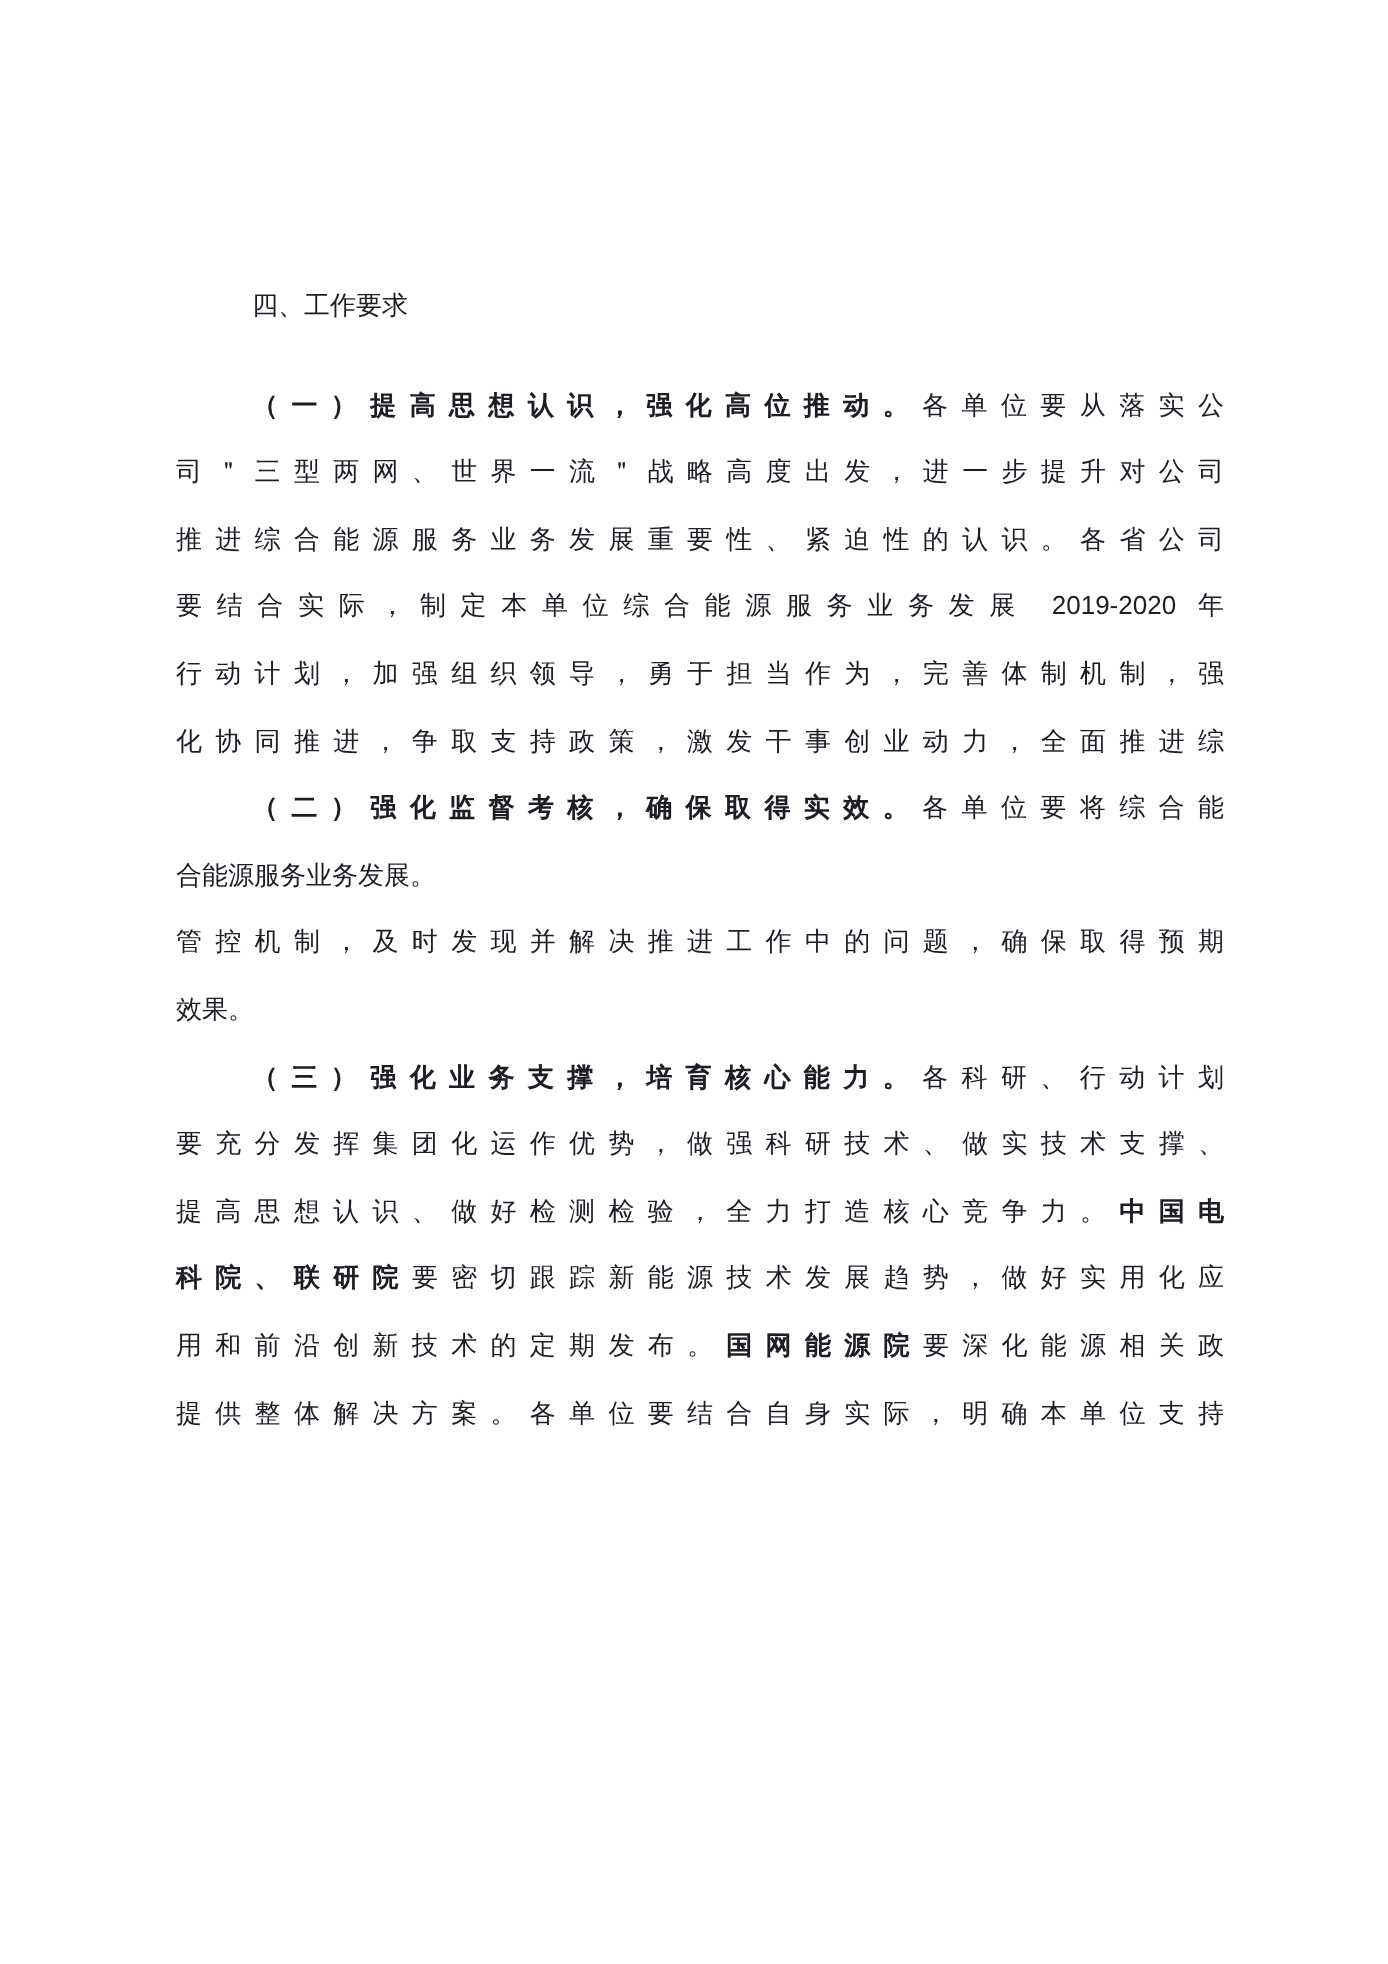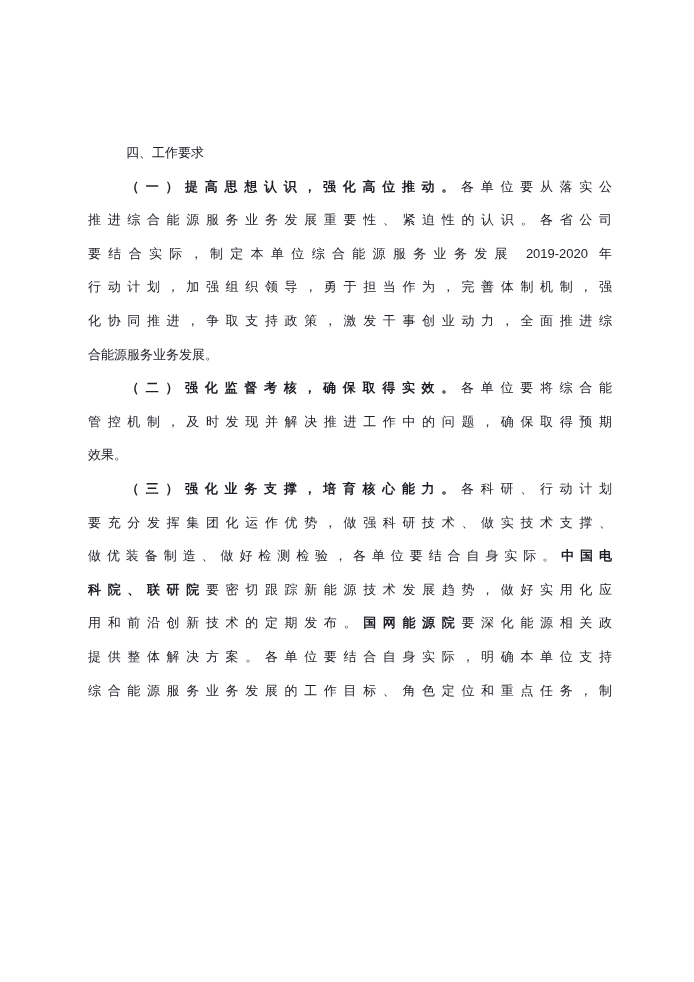--- a/index.html
+++ b/index.html
@@ -46,30 +46,30 @@
   .line b {
     font-weight: bold;
   }
 </style>
 </head>
 <body style="background: rgb(255, 255, 255);">
 
 <div class="page">
   <div class="text-block" style="color: rgb(29, 29, 37);">
       <div class="line left" style="text-indent: 38px;"><span>四、工作要求</span></div>
-      <div class="line justify" style="text-indent: 38px;"><b>（一）提高思想认识，强化高位推动。</b><span>各单位要从落实公</span></div>
+      <div class="line justify" style="text-indent: 38px; margin-top: 16px;"><b>（一）提高思想认识，强化高位推动。</b><span>各单位要从落实公</span></div>
+      <div class="line justify"><span>司＂三型两网、世界一流＂战略高度出发，进一步提升对公司</span></div>
       <div class="line justify"><span>推进综合能源服务业务发展重要性、紧迫性的认识。各省公司</span></div>
       <div class="line justify"><span>要结合实际，制定本单位综合能源服务业务发展 2019-2020 年</span></div>
       <div class="line justify"><span>行动计划，加强组织领导，勇于担当作为，完善体制机制，强</span></div>
       <div class="line justify"><span>化协同推进，争取支持政策，激发干事创业动力，全面推进综</span></div>
+      <div class="line justify" style="text-indent: 38px;"><b>（二）强化监督考核，确保取得实效。</b><span>各单位要将综合能</span></div>
       <div class="line left"><span>合能源服务业务发展。</span></div>
-      <div class="line justify" style="text-indent: 38px;"><b>（二）强化监督考核，确保取得实效。</b><span>各单位要将综合能</span></div>
       <div class="line justify"><span>管控机制，及时发现并解决推进工作中的问题，确保取得预期</span></div>
       <div class="line left"><span>效果。</span></div>
       <div class="line justify" style="text-indent: 38px;"><b>（三）强化业务支撑，培育核心能力。</b><span>各科研、行动计划</span></div>
       <div class="line justify"><span>要充分发挥集团化运作优势，做强科研技术、做实技术支撑、</span></div>
-      <div class="line justify"><span>做优装备制造、做好检测检验，各单位要结合自身实际。</span><b>中国电</b></div>
+      <div class="line justify"><span>提高思想认识、做好检测检验，全力打造核心竞争力。</span><b>中国电</b></div>
       <div class="line justify"><b>科院、联研院</b><span>要密切跟踪新能源技术发展趋势，做好实用化应</span></div>
       <div class="line justify"><span>用和前沿创新技术的定期发布。</span><b>国网能源院</b><span>要深化能源相关政</span></div>
       <div class="line justify"><span>提供整体解决方案。各单位要结合自身实际，明确本单位支持</span></div>
-      <div class="line justify"><span>综合能源服务业务发展的工作目标、角色定位和重点任务，制</span></div>
     </div>
 </div>
 
 </body></html>

